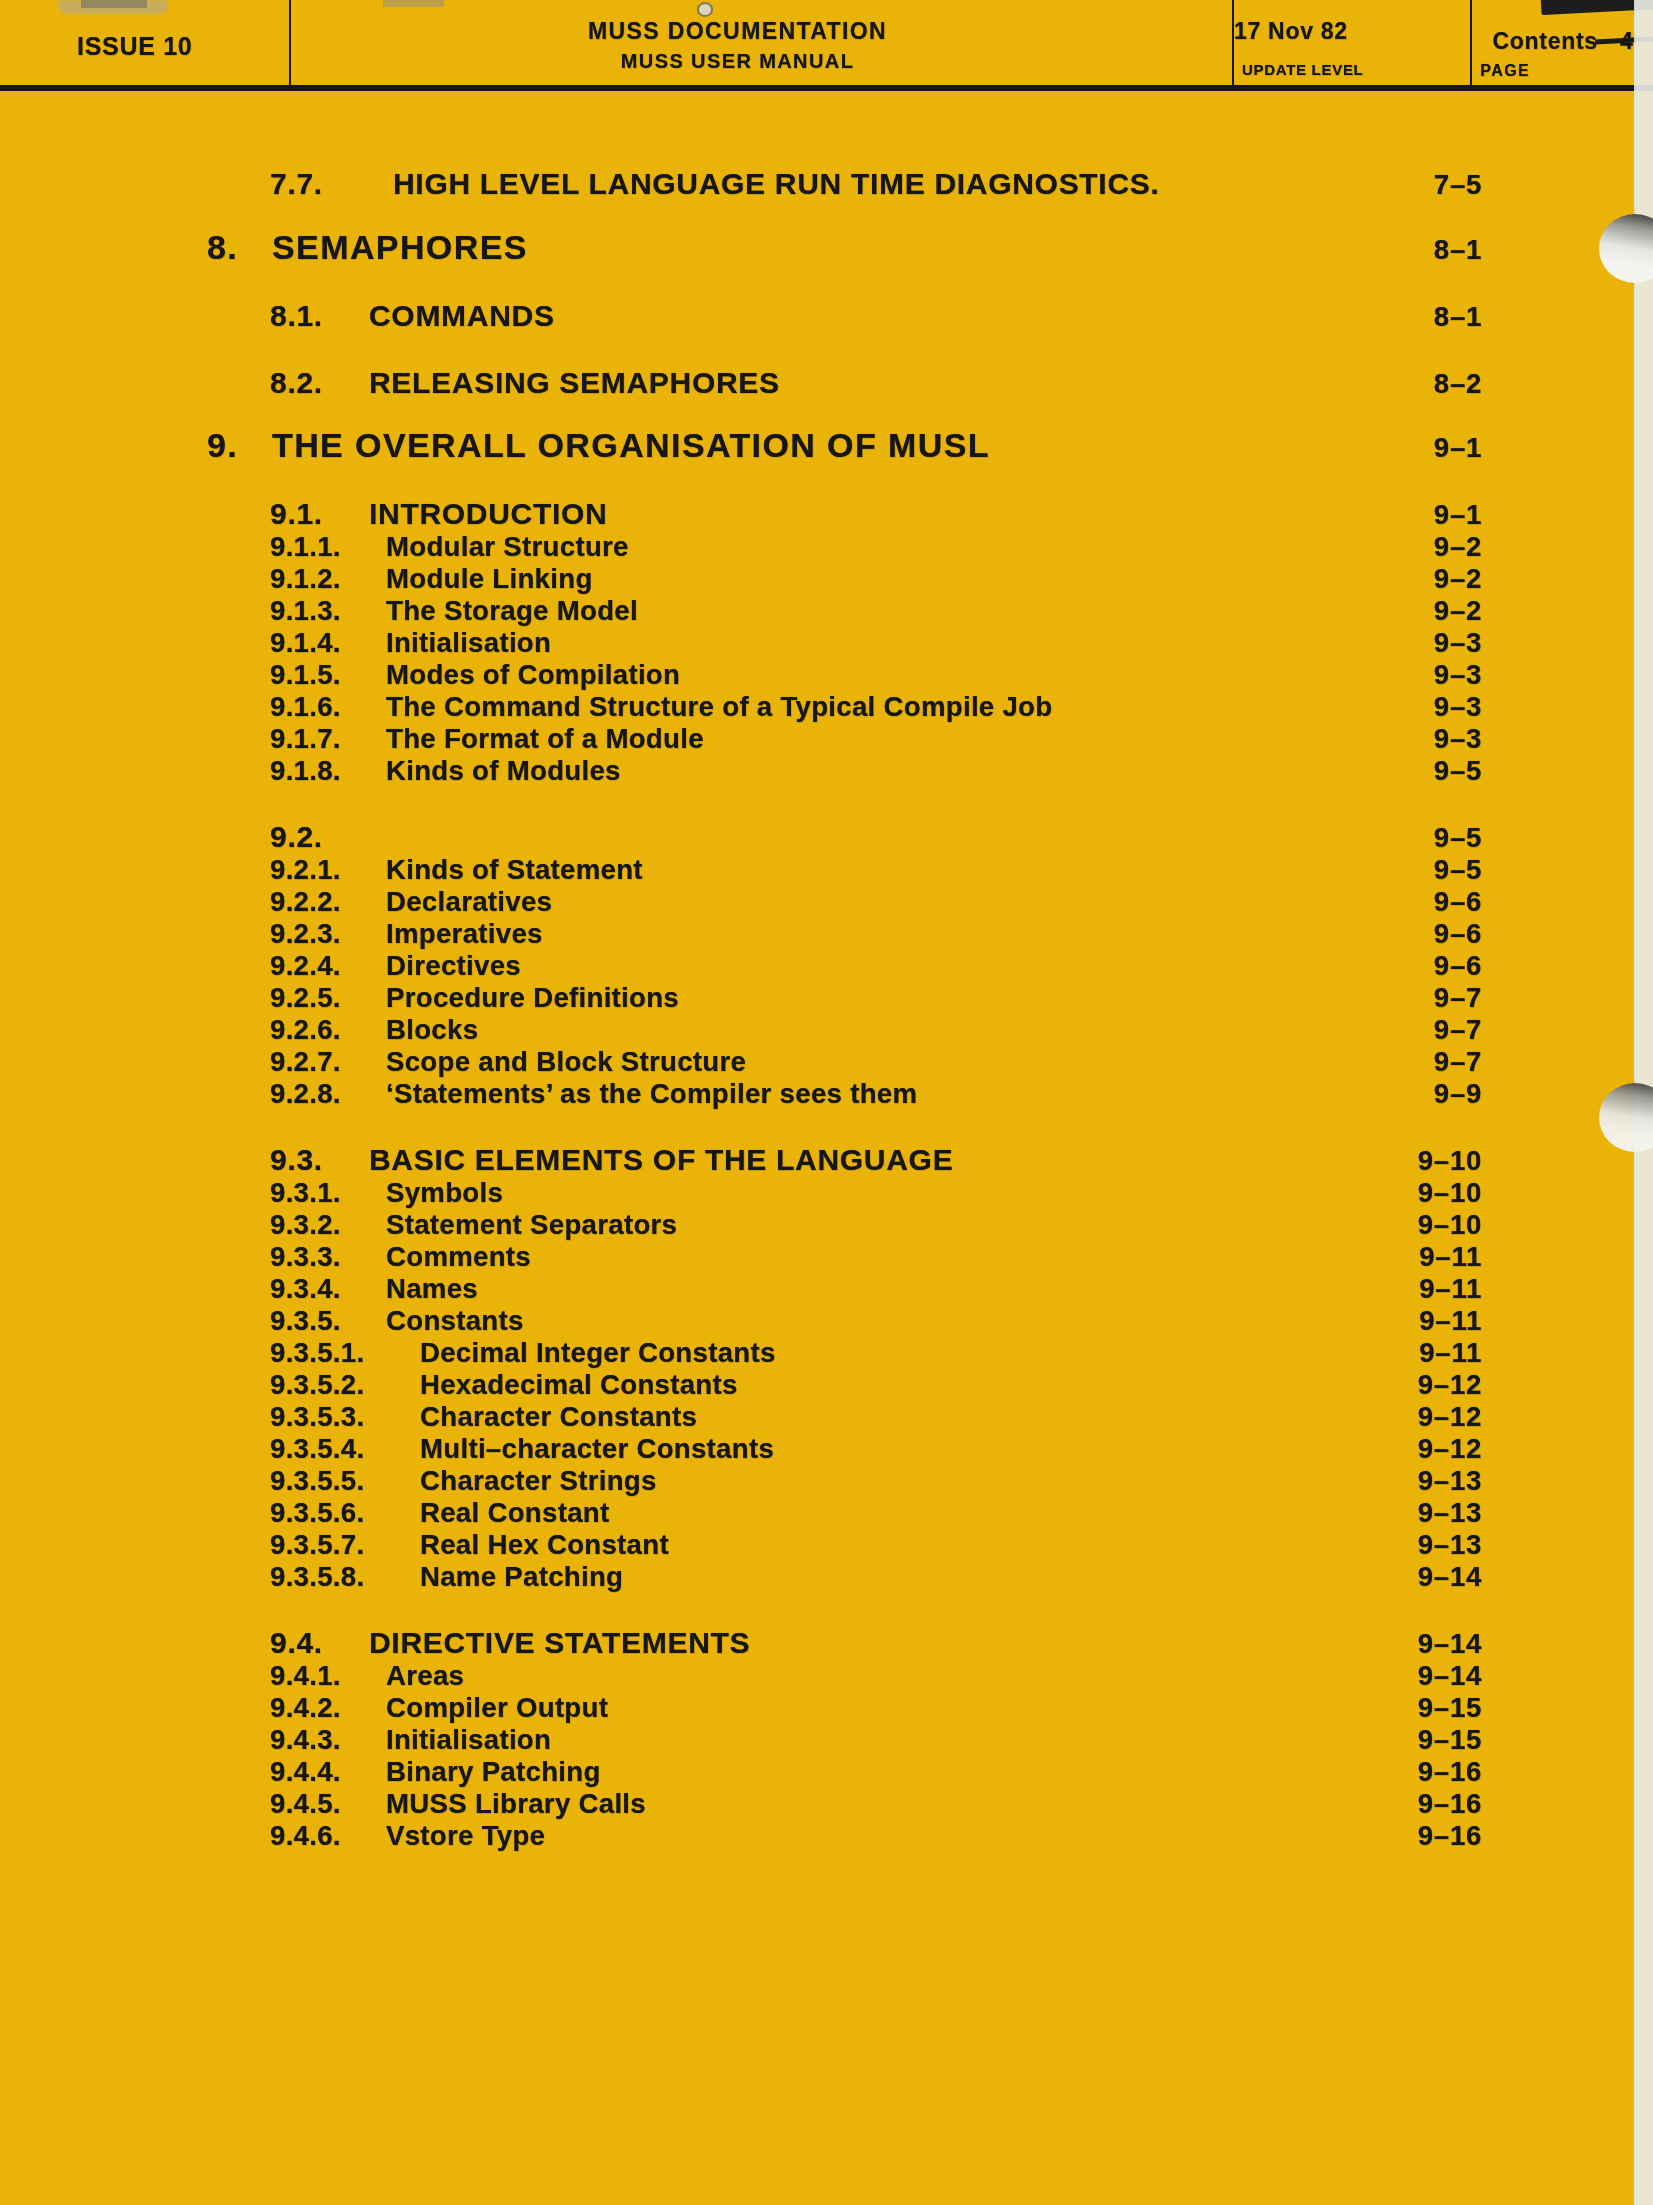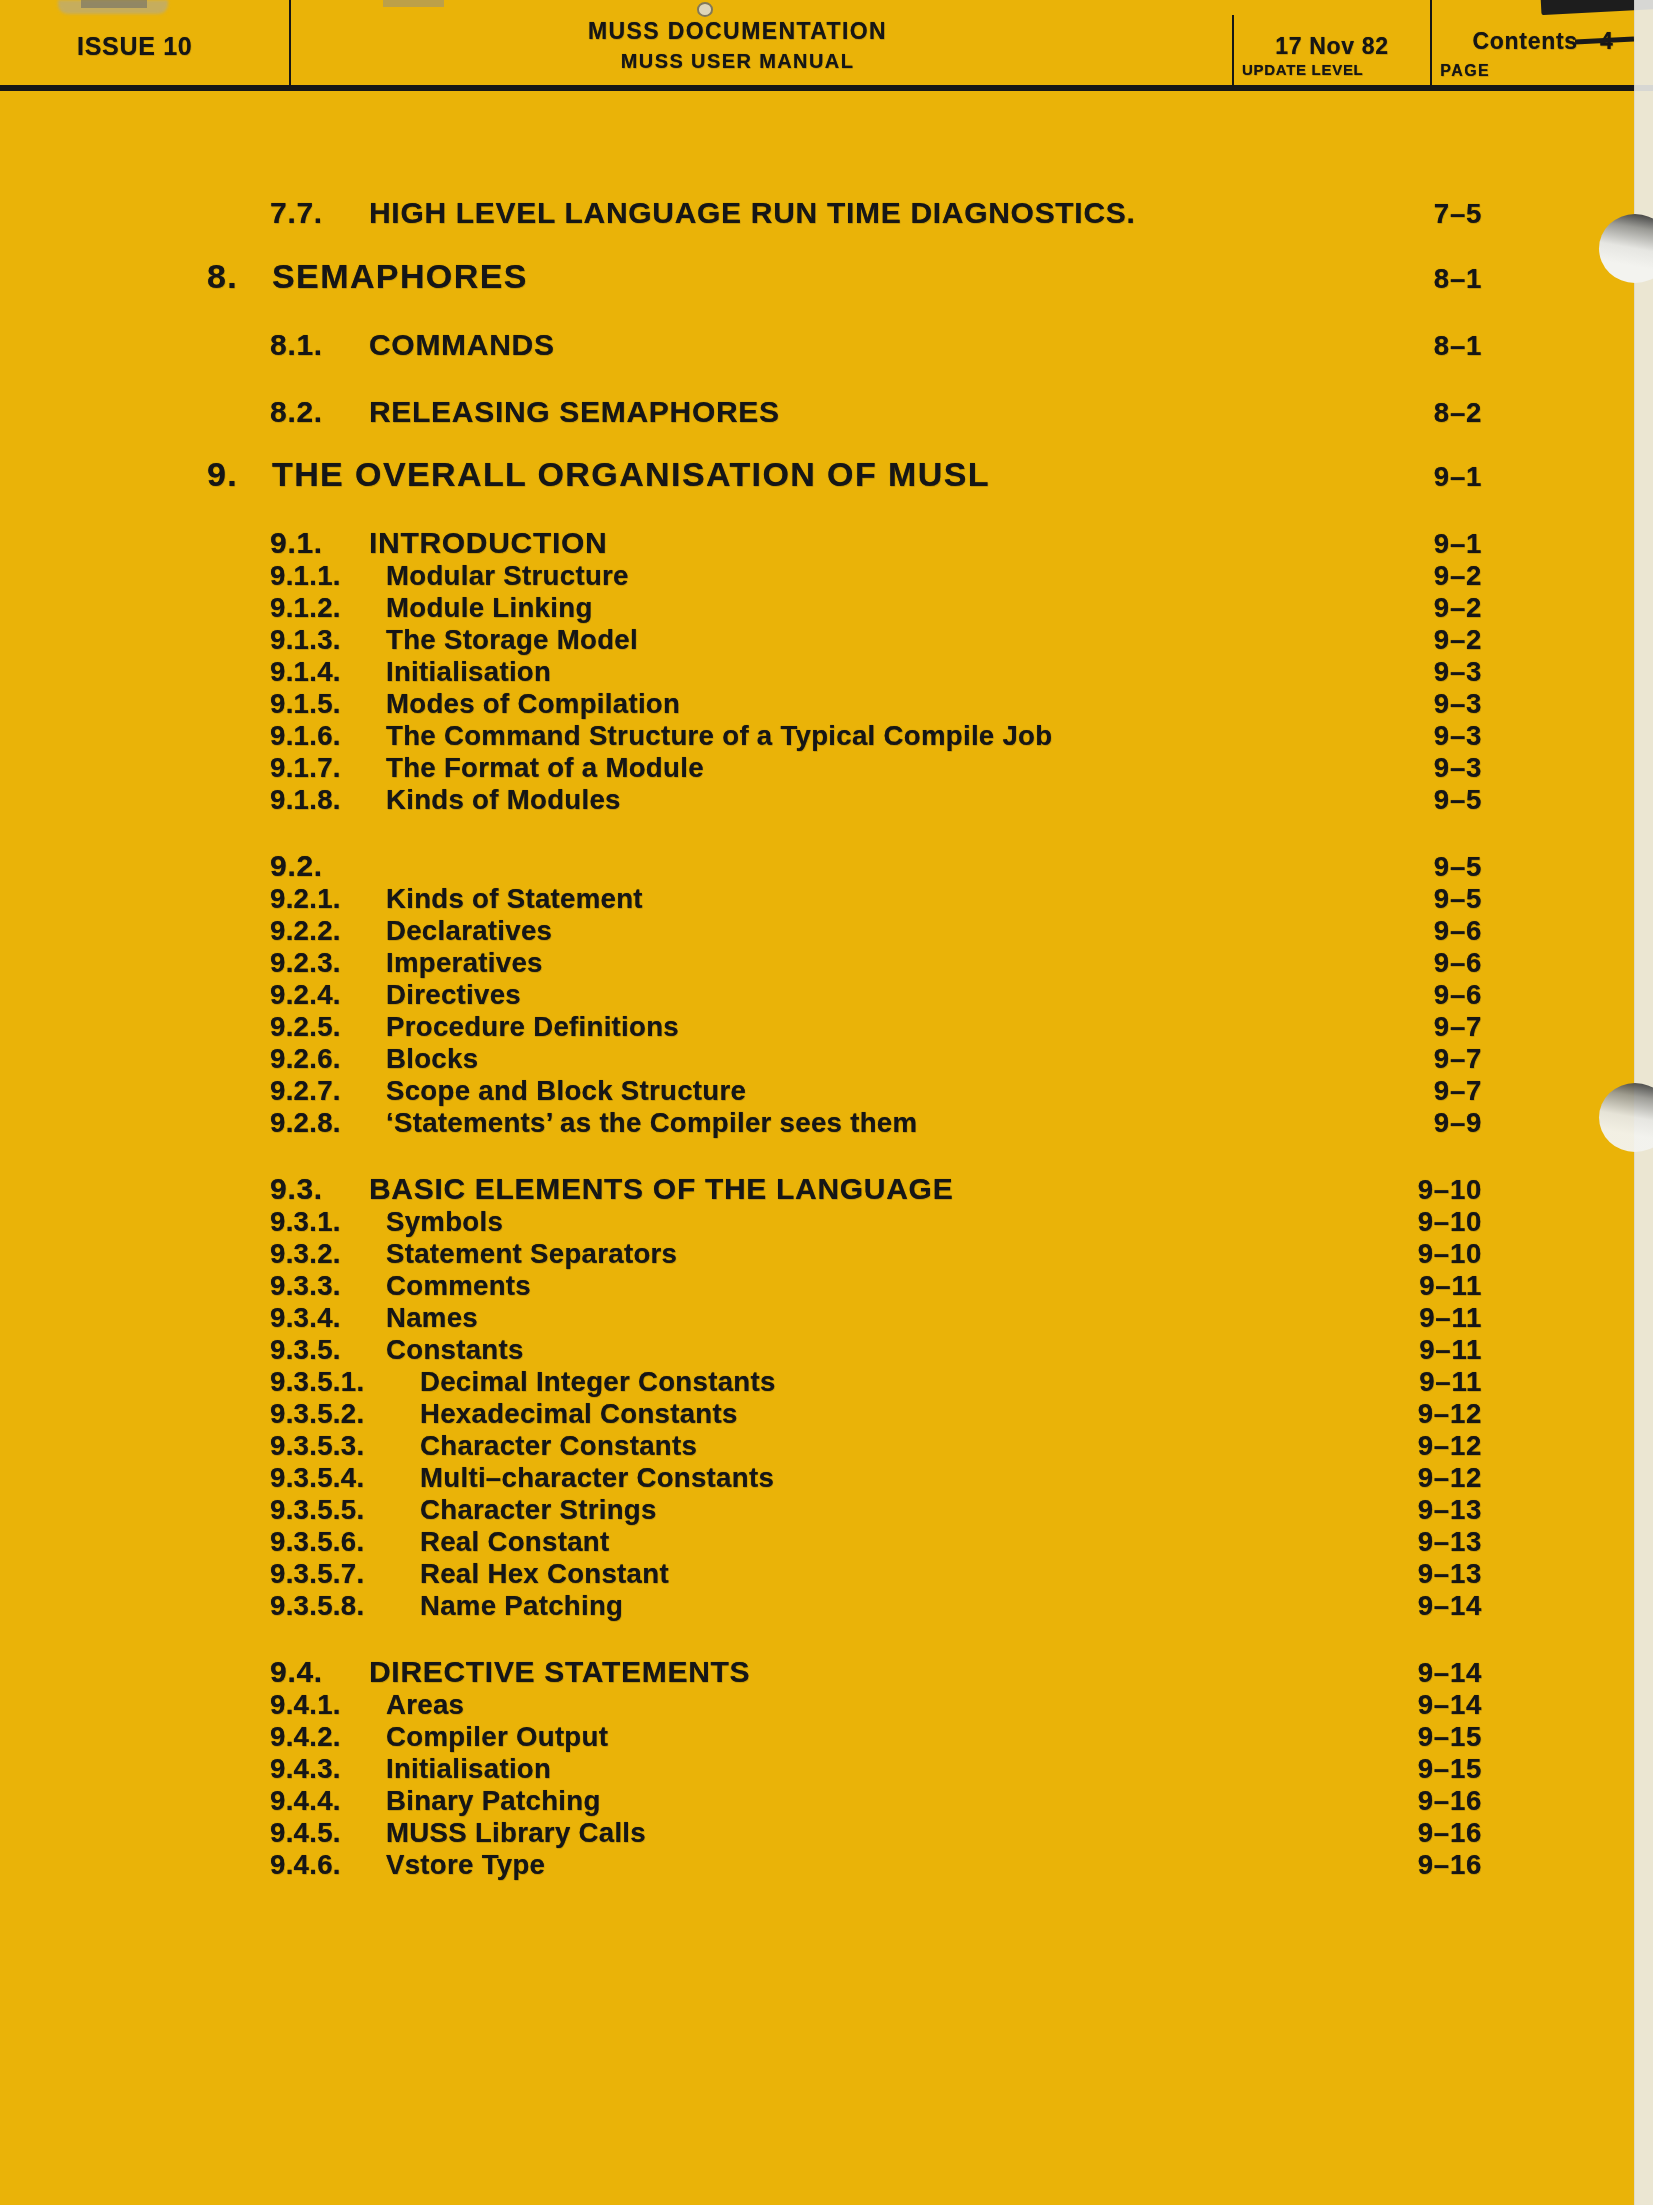--- a/index.html
+++ b/index.html
@@ -40,24 +40,23 @@
   .cell-title {
     width: 943px;
     border-left: 2.8px solid #161616;
     text-align: center;
     padding-top: 19.3px;
     padding-right: 48px;
   }
   .doc-line1 { font-size: 23px; letter-spacing: 1.4px; line-height: 25px; }
   .doc-line2 { font-size: 20px; letter-spacing: 1.4px; line-height: 34px; }
   .cell-update {
-    width: 198px;
+    width: 238px;
     border-left: 2.8px solid #161616;
-    text-align: center;
-    margin-top: 15px;
+    text-align: left;
   }
   .update-date { margin-top: 18px; font-size: 23px; letter-spacing: 0.7px; }
   .update-label {
     position: absolute;
     bottom: 6.9px; left: 8px;
     font-size: 15px;
     letter-spacing: 0.7px;
   }
   .cell-pageref {
     flex: 1;
@@ -132,21 +131,21 @@
   .row.l3, .row.l4 {
     padding-left: 270px;
     font-size: 27.6px;
     letter-spacing: 0.3px;
     line-height: 32px;
     height: 32px;
   }
   .row.l3 .num { width: 116px; }
   .row.l4 .num { width: 150px; }
 
-  .toc > .row:first-child { margin-top: 104px; }
+  .toc > .row:first-child { margin-top: 75px; gap: 24px; }
 
   
   .artifact { position: absolute; pointer-events: none; }
   .smudge-a {
     top: 0; left: 58px; width: 110px; height: 13.8px;
     background: #a9a9a4; opacity: .55;
     border-radius: 0 0 9.6px 9.6px;
     filter: blur(1.4px);
   }
   .smudge-a2 {

